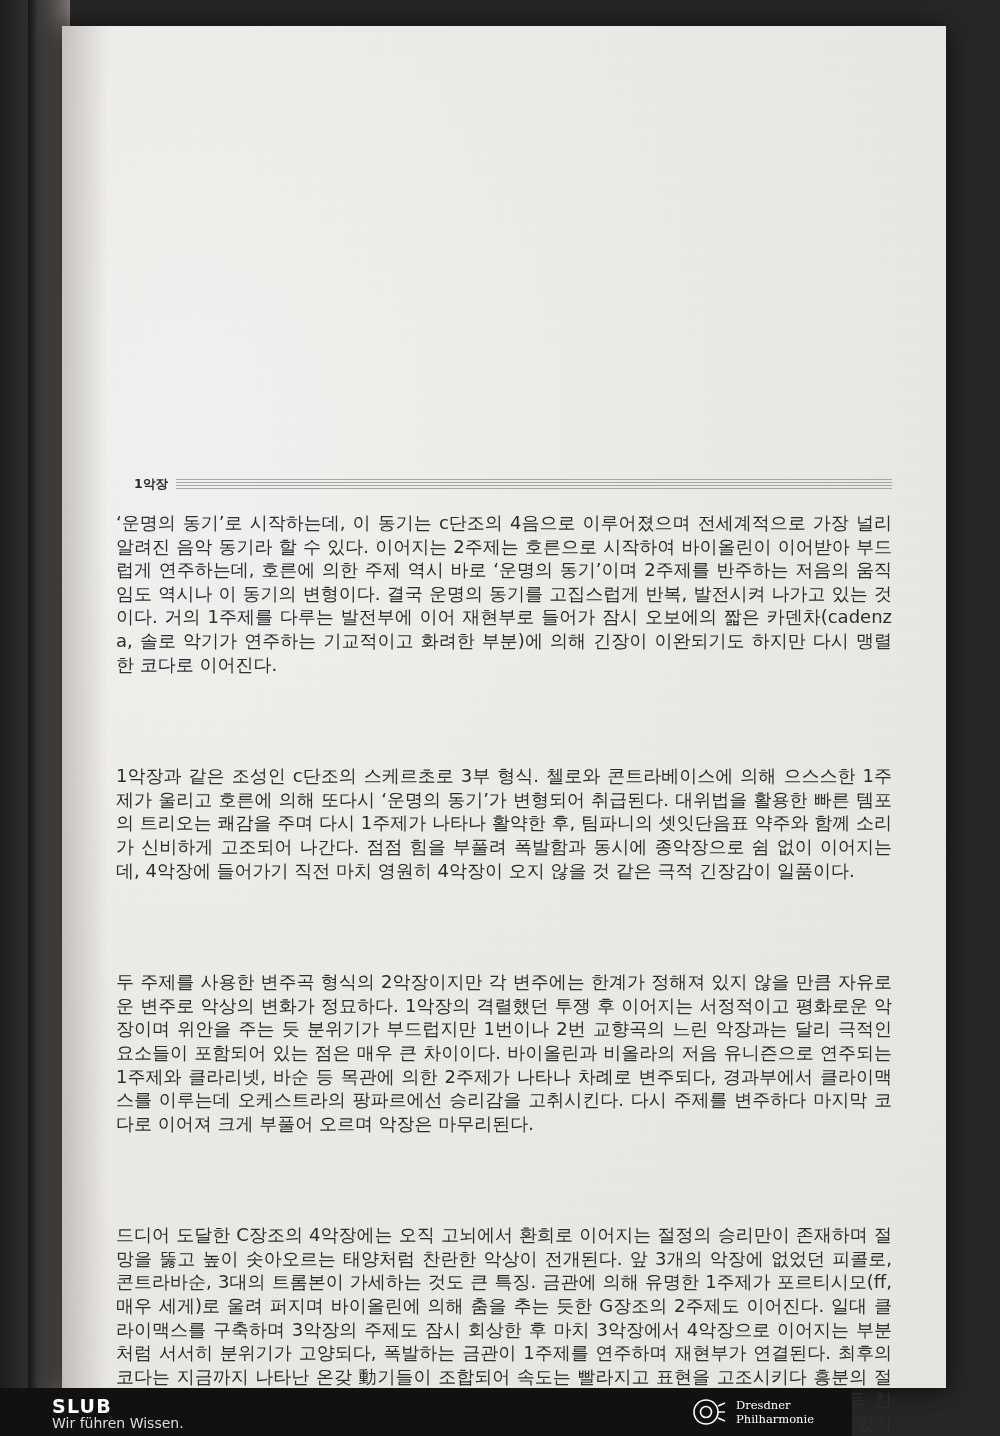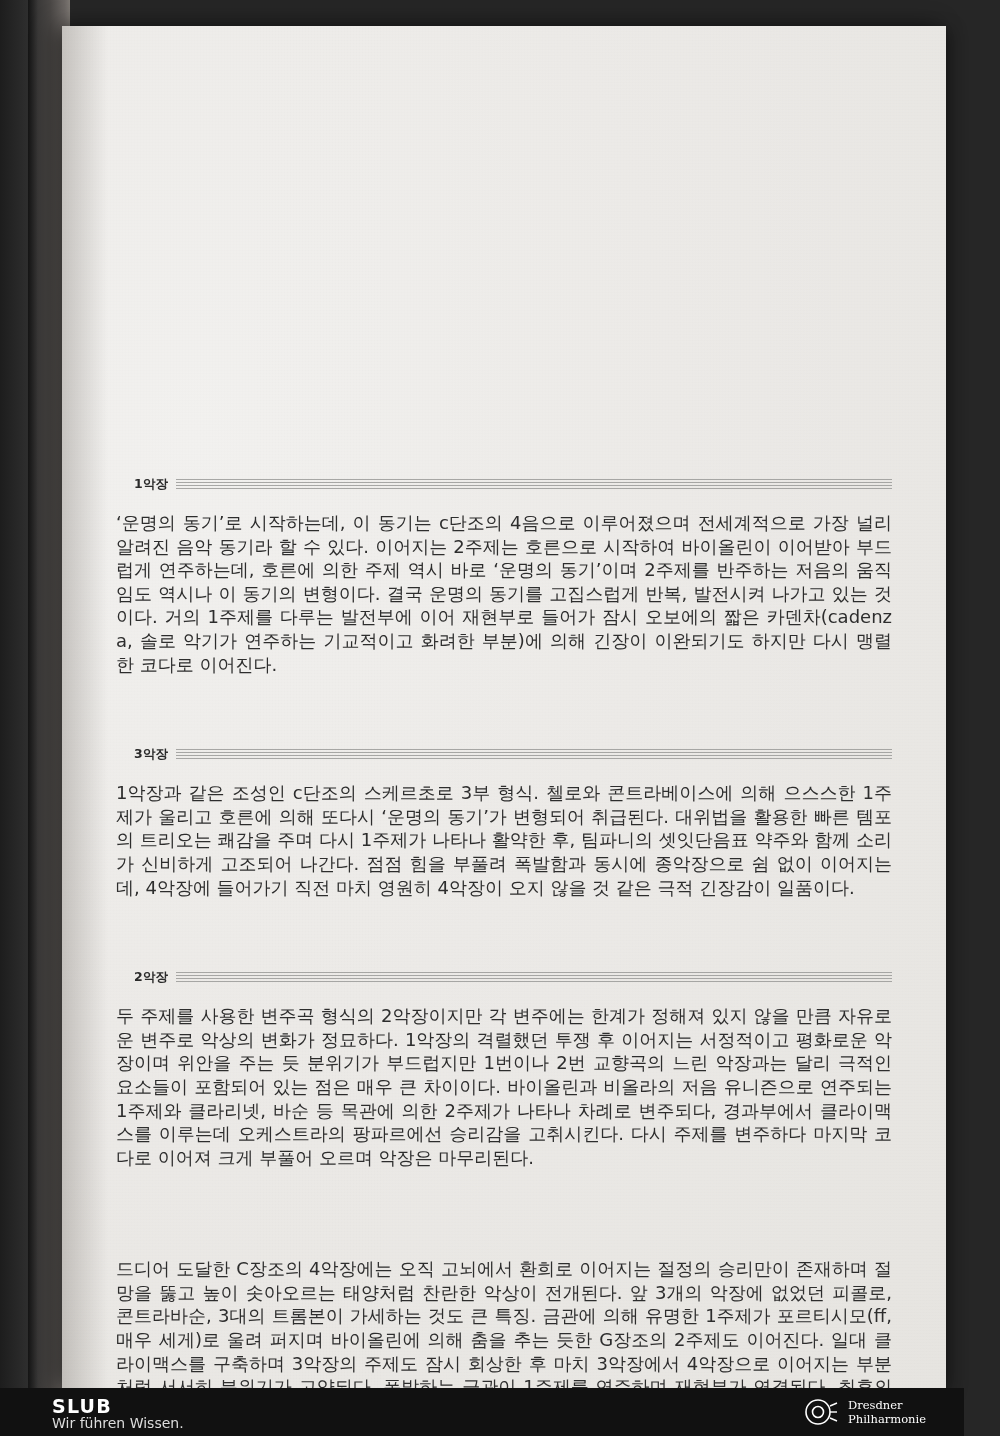--- a/index.html
+++ b/index.html
@@ -117,21 +117,21 @@
     text-justify: inter-character;
     word-break: break-all;
     hyphens: none;
   }
 
   
   .footer-bar {
     position: absolute;
     left: 0;
     bottom: 0;
-    width: 964px;
+    width: 852px;
     height: 48px;
     background: #111111;
     display: flex;
     align-items: center;
     justify-content: space-between;
   }
   .slub {
     display: flex;
     flex-direction: column;
     justify-content: center;
@@ -182,32 +182,24 @@
 
     <div class="block">
       <div class="block-head">
         <span class="label">1악장</span>
         <span class="rule"></span>
       </div>
       <p class="para">‘운명의 동기’로 시작하는데, 이 동기는 c단조의 4음으로 이루어졌으며 전세계적으로 가장 널리 알려진 음악 동기라 할 수 있다. 이어지는 2주제는 호른으로 시작하여 바이올린이 이어받아 부드럽게 연주하는데, 호른에 의한 주제 역시 바로 ‘운명의 동기’이며 2주제를 반주하는 저음의 움직임도 역시나 이 동기의 변형이다. 결국 운명의 동기를 고집스럽게 반복, 발전시켜 나가고 있는 것이다. 거의 1주제를 다루는 발전부에 이어 재현부로 들어가 잠시 오보에의 짧은 카덴차(cadenza, 솔로 악기가 연주하는 기교적이고 화려한 부분)에 의해 긴장이 이완되기도 하지만 다시 맹렬한 코다로 이어진다.</p>
     </div>
 
     <div class="block">
-      <div class="block-head">
-        <span class="label">3악장</span>
-        <span class="rule"></span>
-      </div>
       <p class="para">1악장과 같은 조성인 c단조의 스케르초로 3부 형식. 첼로와 콘트라베이스에 의해 으스스한 1주제가 울리고 호른에 의해 또다시 ‘운명의 동기’가 변형되어 취급된다. 대위법을 활용한 빠른 템포의 트리오는 쾌감을 주며 다시 1주제가 나타나 활약한 후, 팀파니의 셋잇단음표 약주와 함께 소리가 신비하게 고조되어 나간다. 점점 힘을 부풀려 폭발함과 동시에 종악장으로 쉼 없이 이어지는데, 4악장에 들어가기 직전 마치 영원히 4악장이 오지 않을 것 같은 극적 긴장감이 일품이다.</p>
     </div>
 
     <div class="block">
-      <div class="block-head">
-        <span class="label">2악장</span>
-        <span class="rule"></span>
-      </div>
       <p class="para">두 주제를 사용한 변주곡 형식의 2악장이지만 각 변주에는 한계가 정해져 있지 않을 만큼 자유로운 변주로 악상의 변화가 정묘하다. 1악장의 격렬했던 투쟁 후 이어지는 서정적이고 평화로운 악장이며 위안을 주는 듯 분위기가 부드럽지만 1번이나 2번 교향곡의 느린 악장과는 달리 극적인 요소들이 포함되어 있는 점은 매우 큰 차이이다. 바이올린과 비올라의 저음 유니즌으로 연주되는 1주제와 클라리넷, 바순 등 목관에 의한 2주제가 나타나 차례로 변주되다, 경과부에서 클라이맥스를 이루는데 오케스트라의 팡파르에선 승리감을 고취시킨다. 다시 주제를 변주하다 마지막 코다로 이어져 크게 부풀어 오르며 악장은 마무리된다.</p>
     </div>
 
     <div class="block">
       <p class="para">드디어 도달한 C장조의 4악장에는 오직 고뇌에서 환희로 이어지는 절정의 승리만이 존재하며 절망을 뚫고 높이 솟아오르는 태양처럼 찬란한 악상이 전개된다. 앞 3개의 악장에 없었던 피콜로, 콘트라바순, 3대의 트롬본이 가세하는 것도 큰 특징. 금관에 의해 유명한 1주제가 포르티시모(ff, 매우 세게)로 울려 퍼지며 바이올린에 의해 춤을 추는 듯한 G장조의 2주제도 이어진다. 일대 클라이맥스를 구축하며 3악장의 주제도 잠시 회상한 후 마치 3악장에서 4악장으로 이어지는 부분처럼 서서히 분위기가 고양되다, 폭발하는 금관이 1주제를 연주하며 재현부가 연결된다. 최후의 코다는 지금까지 나타난 온갖 動기들이 조합되어 속도는 빨라지고 표현을 고조시키다 흥분의 절정 속에서 혁명적인 피날레로 마무리한다. 마지막 악장은 그야말로 황홀하면서 환희에 가득 찬 순간들의 연속인 것이다. 이렇듯 결국 교향곡 5번은 전악장이 유기적으로 단단히 결합되어 있기 때문에 본 작품의 진정한 의미와 매력을 발견하기 위해서는 반드시 첫 악장부터 마지막 악장까지 모두 경청해야 한다.</p>
     </div>
 
   </div>
 </div>
 

